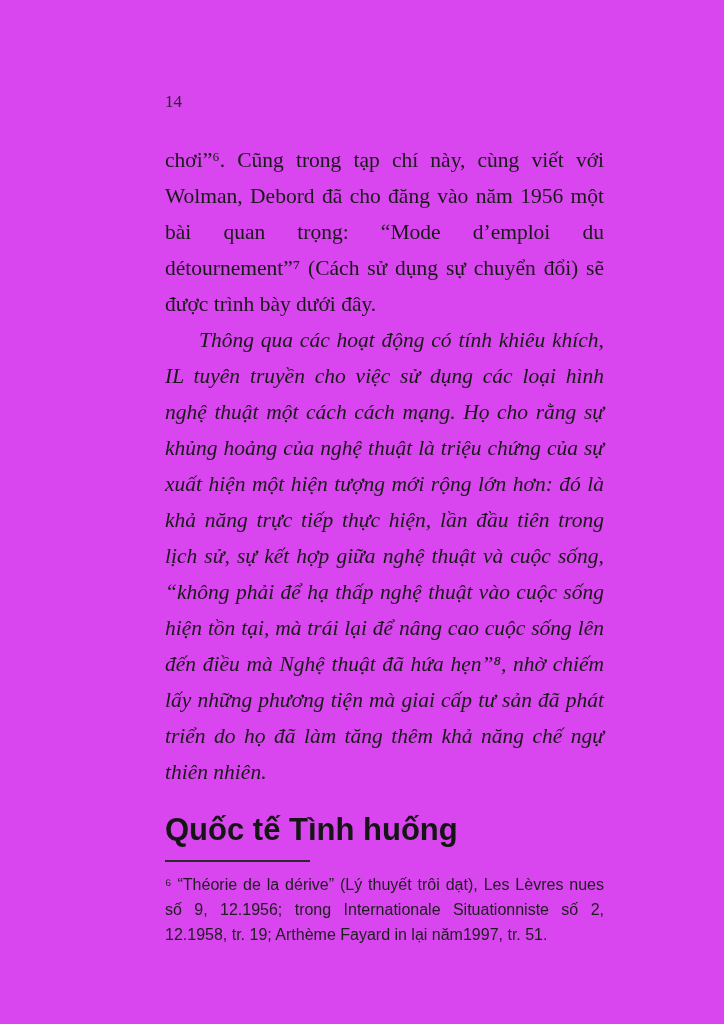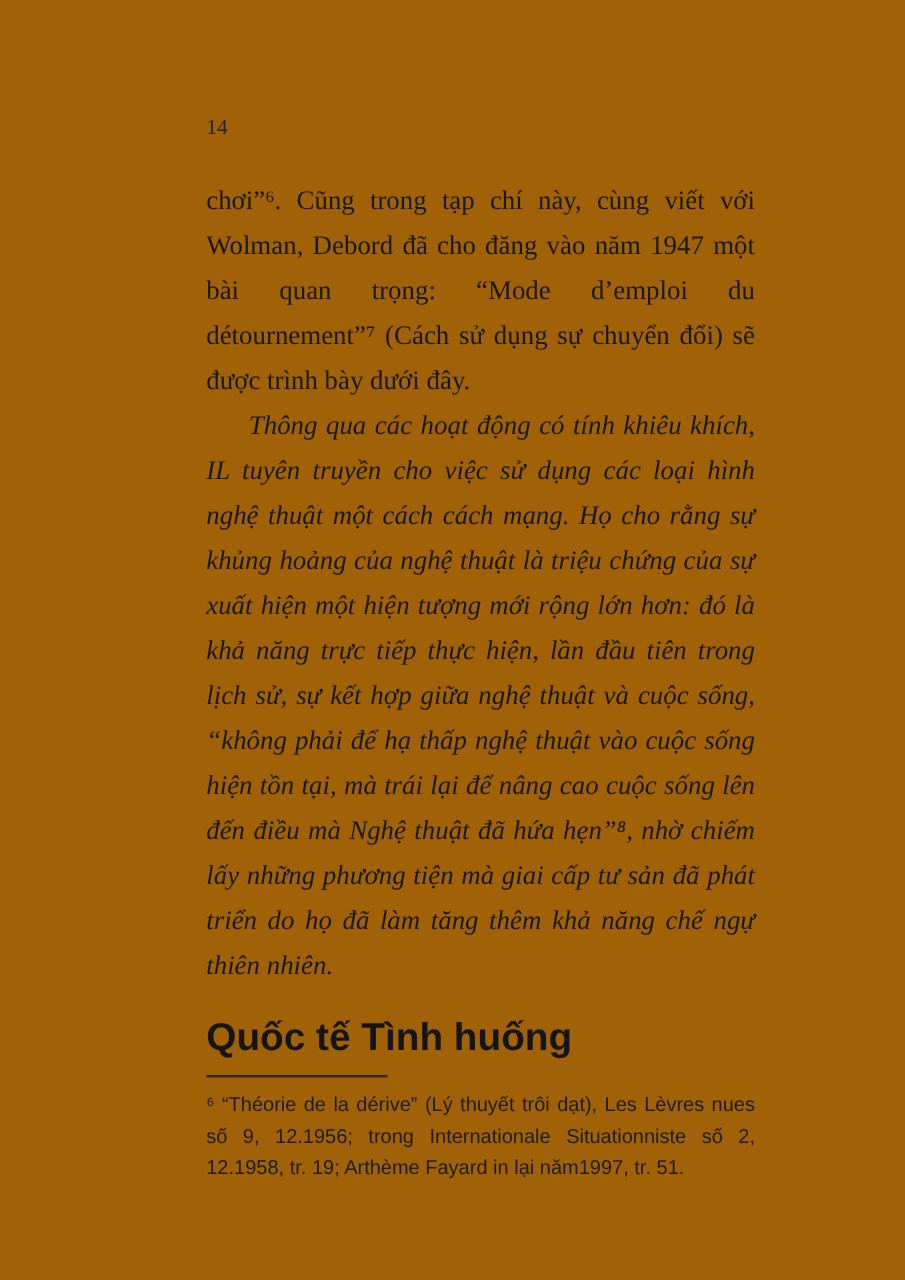--- a/index.html
+++ b/index.html
@@ -5,21 +5,21 @@
   html, body {
     margin: 0;
     padding: 0;
     background: #e9e9e7;
   }
   .page {
     position: relative;
     width: 724px;
     height: 1024px;
     margin: 0 auto;
-    background: #a16207;
+    background: #d946ef;
     box-sizing: border-box;
     padding: 92px 120px 30px 165px;
     overflow: hidden;
     color: #1c1c1c;
   }
   .running-header {
     display: flex;
     justify-content: space-between;
     align-items: baseline;
     font-family: "Liberation Serif", serif;
@@ -71,21 +71,21 @@
 </head>
 <body>
 
 <div class="page">
 
   <header class="running-header">
     <span class="page-number">14</span>
   </header>
 
   <main class="body-text">
-    <p class="para no-indent">chơi”⁶. Cũng trong tạp chí này, cùng viết với Wolman, Debord đã cho đăng vào năm 1947 một bài quan trọng: “Mode d’emploi du détournement”⁷ (Cách sử dụng sự chuyển đổi) sẽ được trình bày dưới đây.</p>
+    <p class="para no-indent">chơi”⁶. Cũng trong tạp chí này, cùng viết với Wolman, Debord đã cho đăng vào năm 1956 một bài quan trọng: “Mode d’emploi du détournement”⁷ (Cách sử dụng sự chuyển đổi) sẽ được trình bày dưới đây.</p>
     <p class="para indent">Thông qua các hoạt động có tính khiêu khích, IL tuyên truyền cho việc sử dụng các loại hình nghệ thuật một cách cách mạng. Họ cho rằng sự khủng hoảng của nghệ thuật là triệu chứng của sự xuất hiện một hiện tượng mới rộng lớn hơn: đó là khả năng trực tiếp thực hiện, lần đầu tiên trong lịch sử, sự kết hợp giữa nghệ thuật và cuộc sống, “không phải để hạ thấp nghệ thuật vào cuộc sống hiện tồn tại, mà trái lại để nâng cao cuộc sống lên đến điều mà Nghệ thuật đã hứa hẹn”⁸, nhờ chiếm lấy những phương tiện mà giai cấp tư sản đã phát triển do họ đã làm tăng thêm khả năng chế ngự thiên nhiên.</p>
     <h2 class="section-heading">Quốc tế Tình huống</h2>
   </main>
 
   <footer class="footnotes-area">
     <div class="footnote-rule"></div>
     <div id="footnotes-list">
         <p class="footnote"><span>⁶ “Théorie de la dérive” (Lý thuyết trôi dạt), </span><span class="it">Les Lèvres nues</span><span> số 9, 12.1956; trong </span><span class="it">Internationale Situationniste</span><span> số 2, 12.1958, tr. 19; Arthème Fayard in lại năm1997, tr. 51.</span></p>
       </div>
   </footer>

